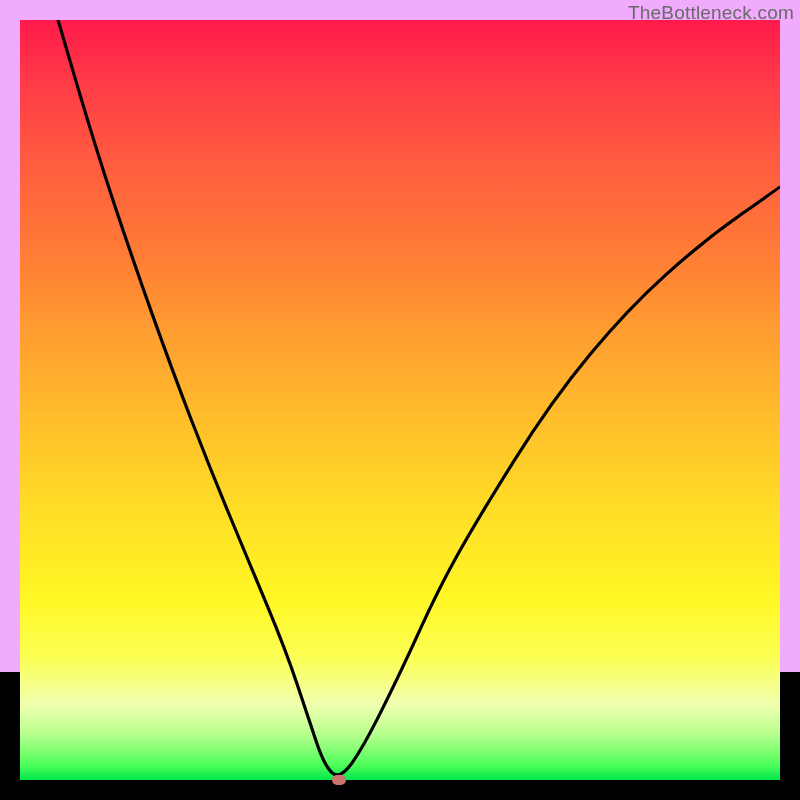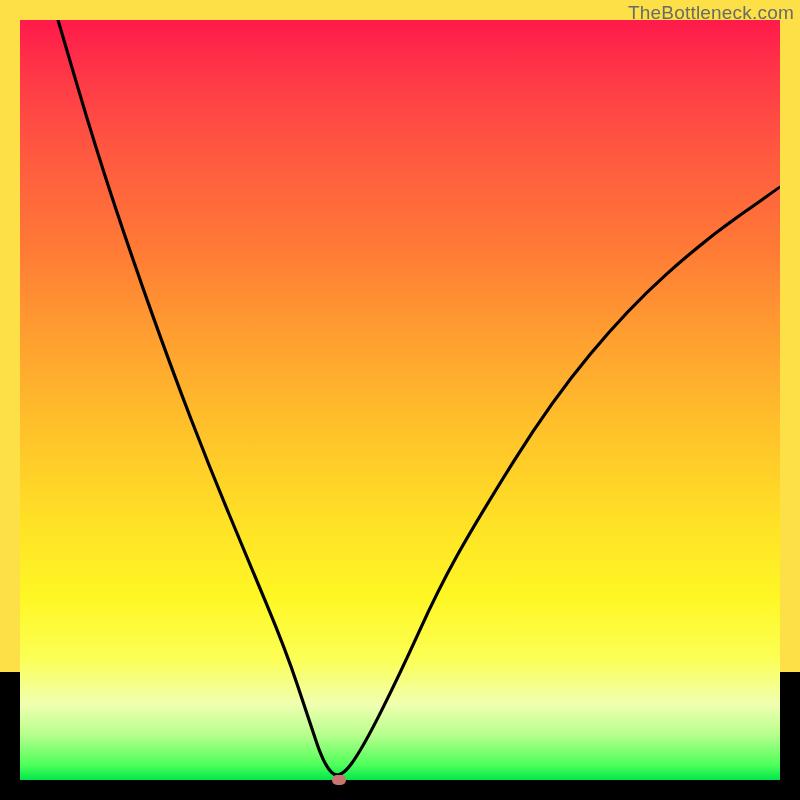--- a/index.html
+++ b/index.html
@@ -8,21 +8,21 @@
     width: 800px;
     height: 800px;
     overflow: hidden;
     background: #000;
     font-family: Arial, Helvetica, sans-serif;
   }
   .frame {
     position: relative;
     width: 800px;
     height: 672px;
-    background: #fde047;
+    background: #f0abfc;
   }
   .plot {
     position: absolute;
     left: 20px;
     top: 20px;
     width: 760px;
     height: 760px;
     
     background: linear-gradient(to bottom,
       #ff1a4a 0%,

